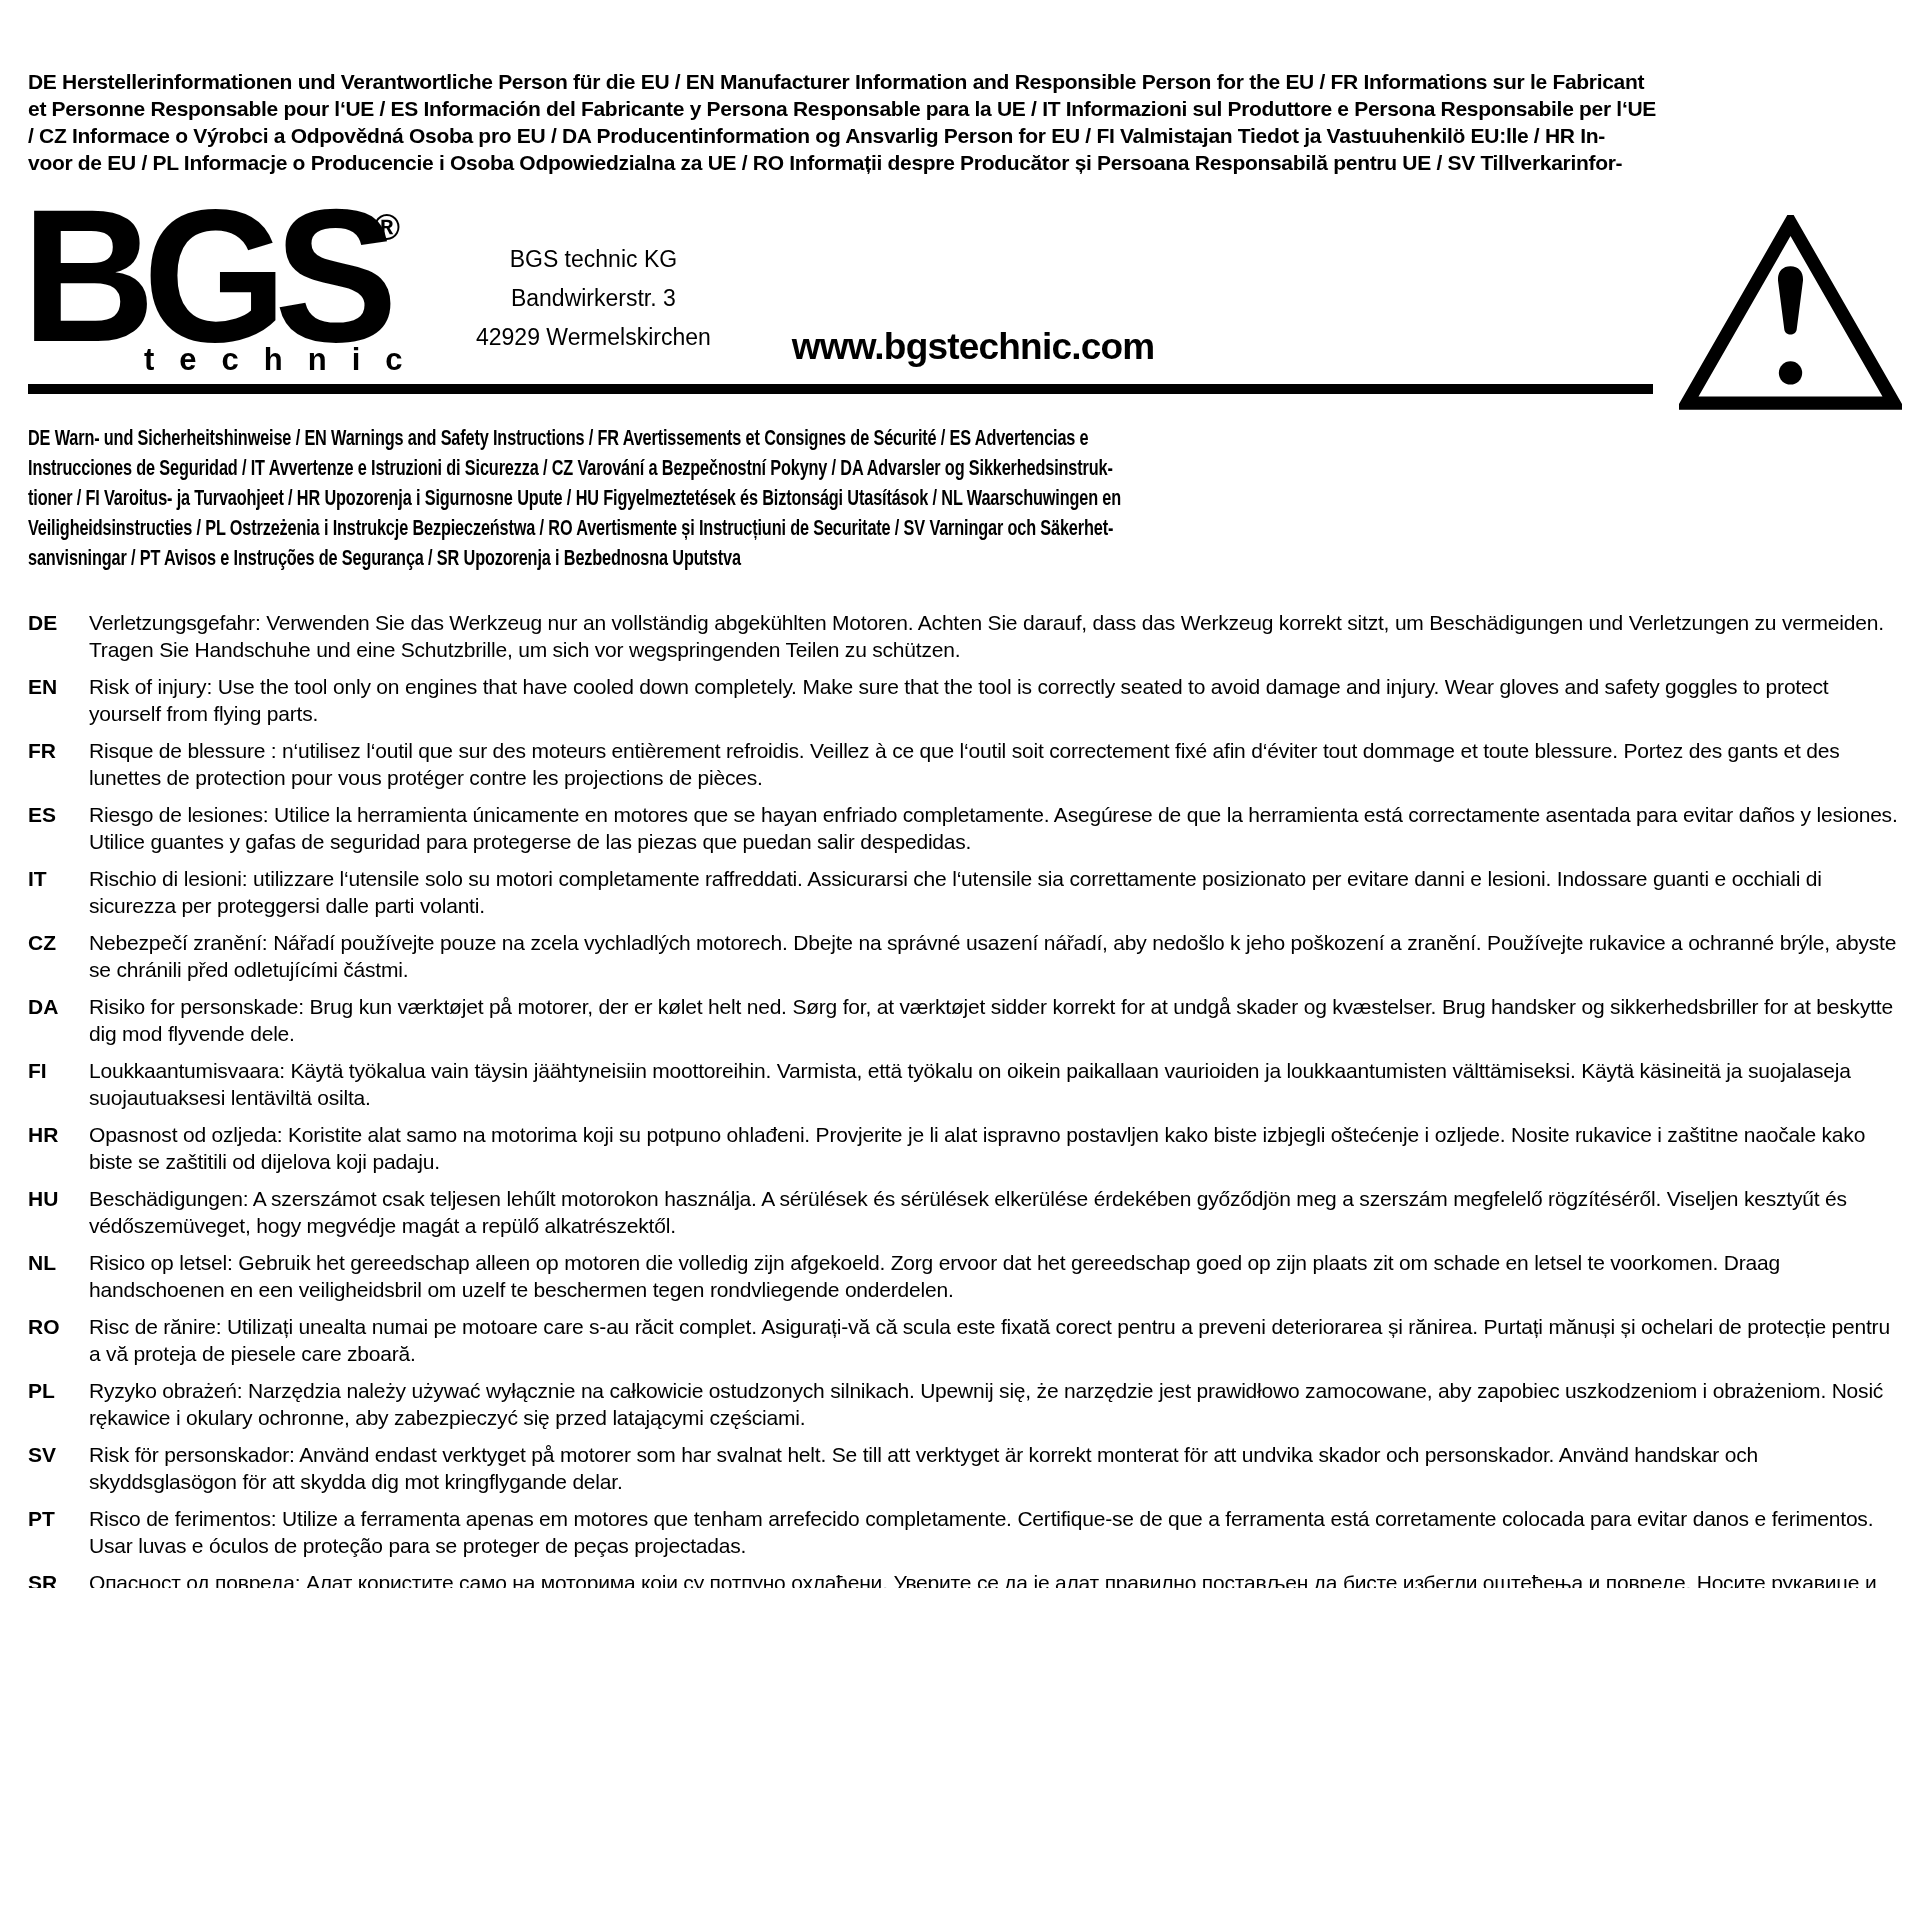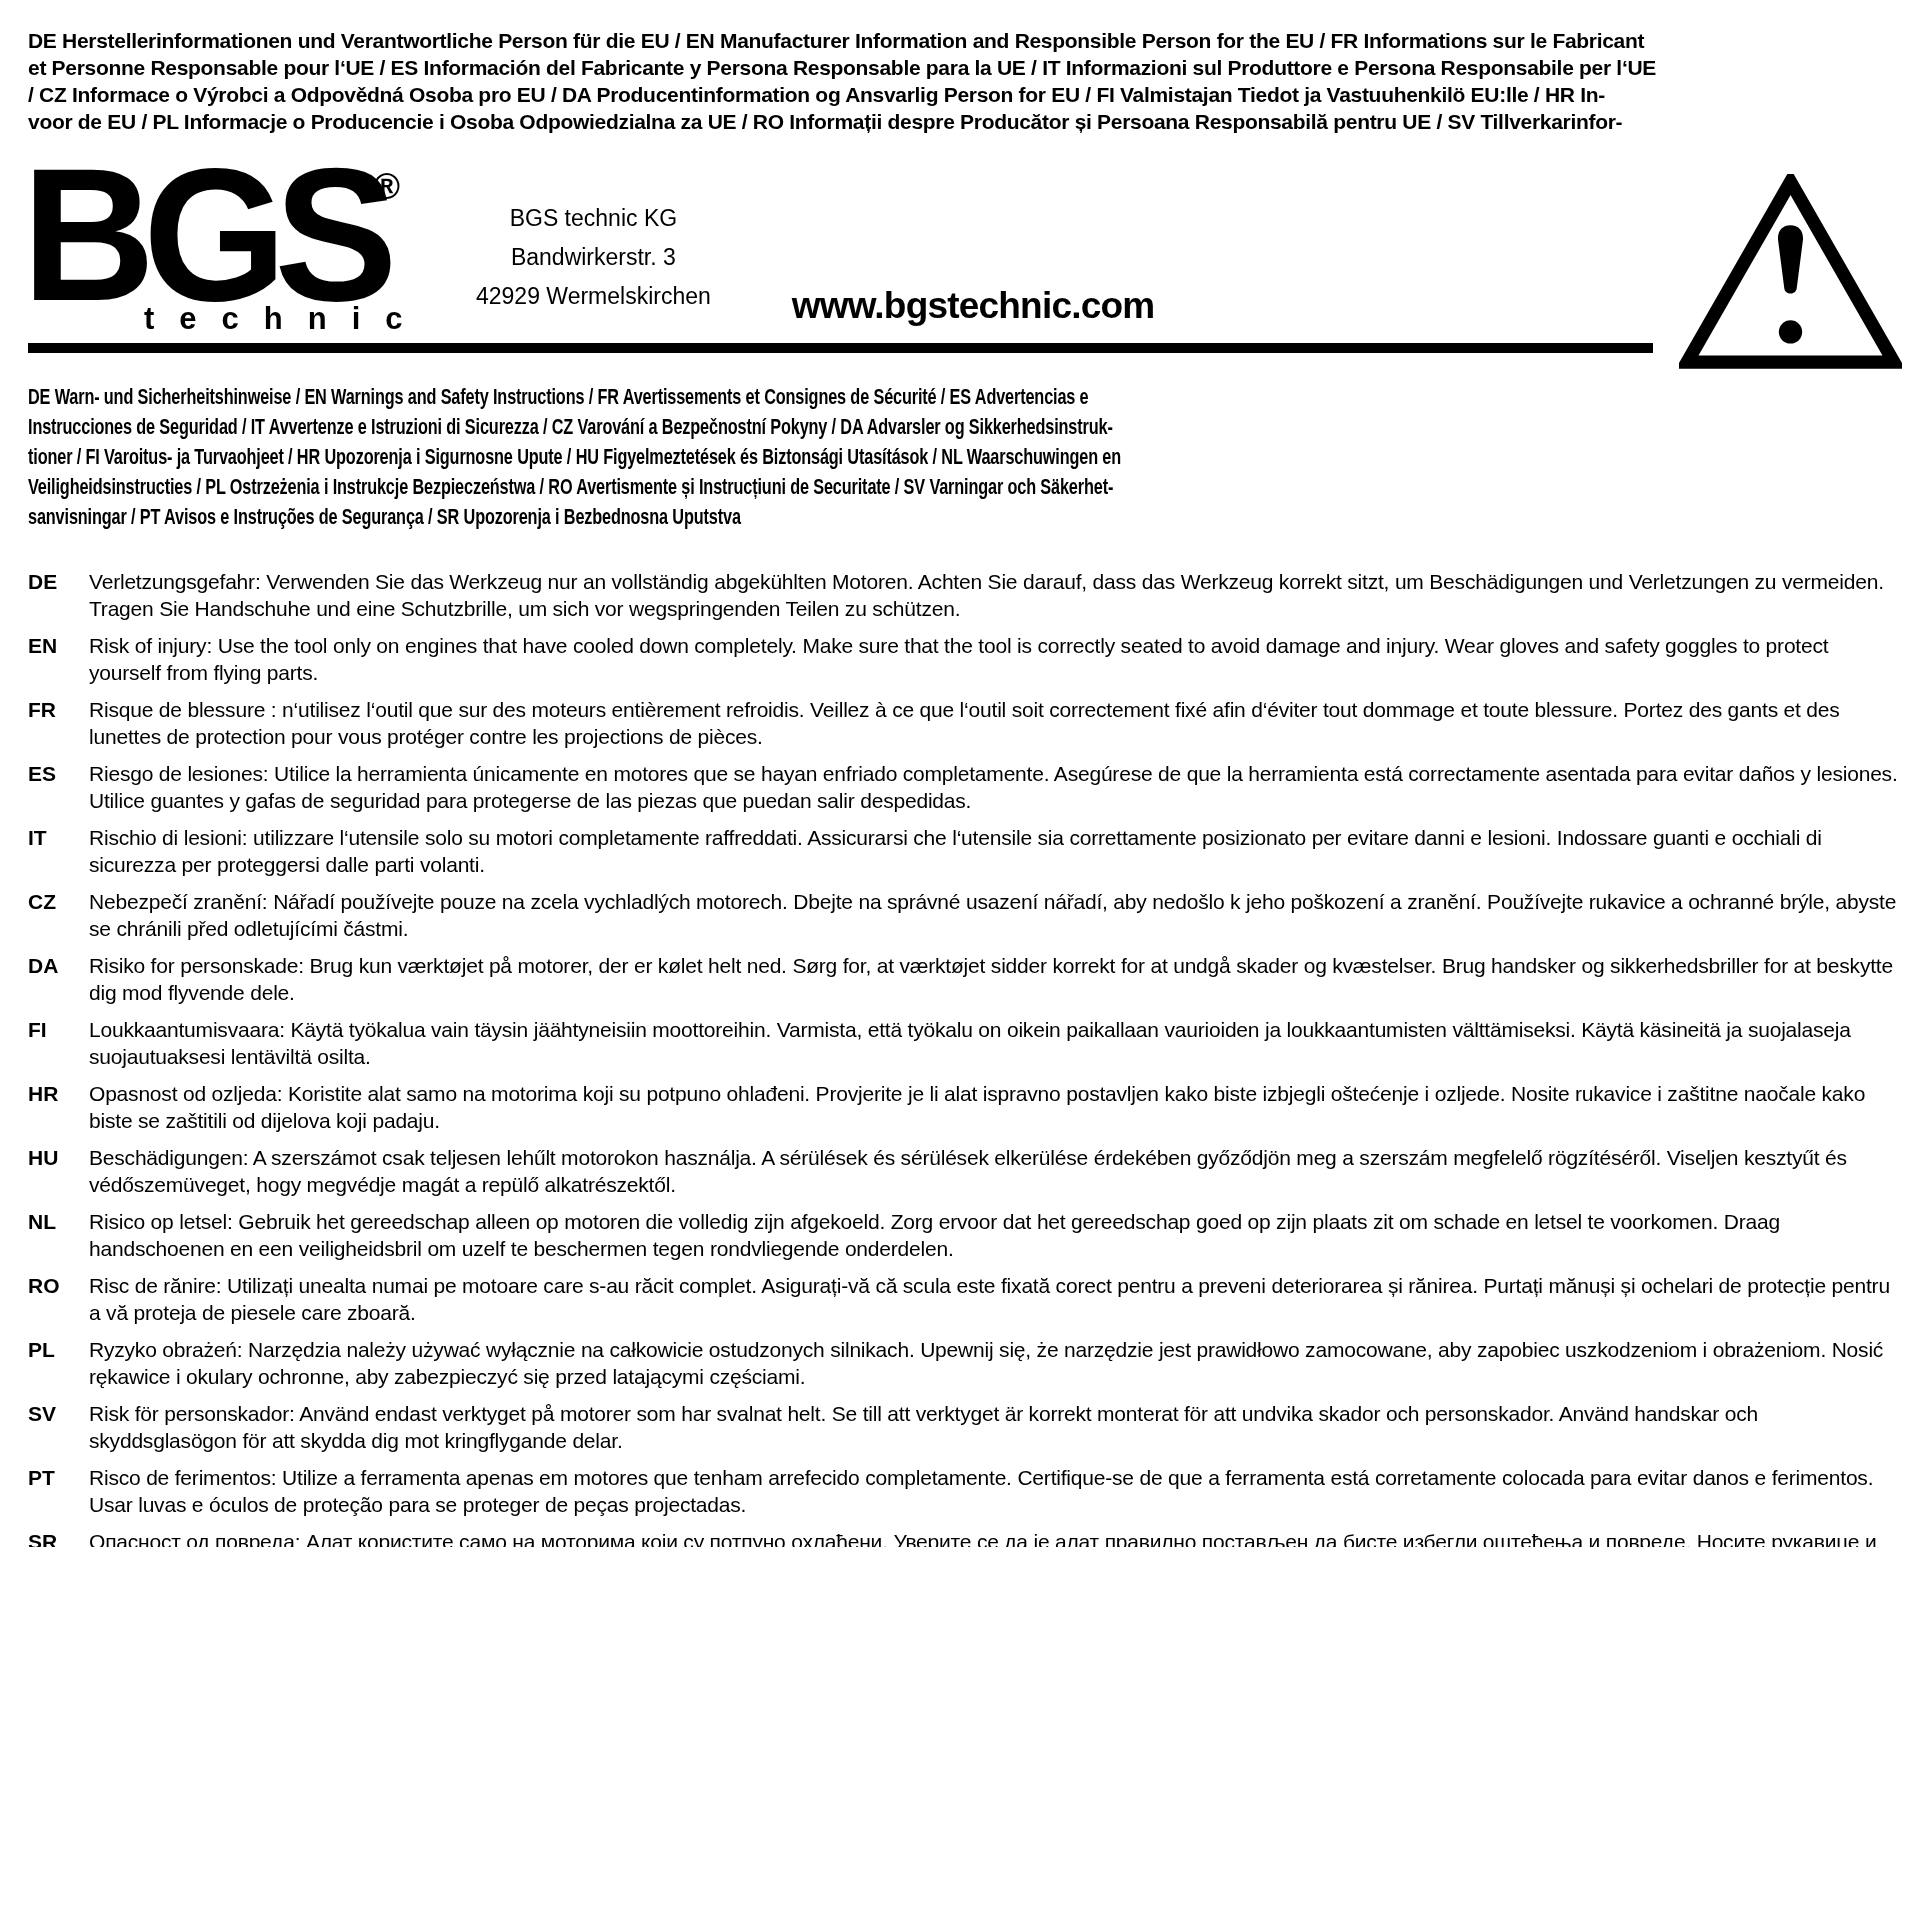--- a/index.html
+++ b/index.html
@@ -5,20 +5,21 @@
   html,body{margin:0;padding:0;background:#fff;}
   .page{
     position:relative;
     width:1930px;height:1547px;
     background:#ffffff;
     box-sizing:border-box;
     padding:26.5px 28px 0 28px;
     overflow:hidden;
     color:#000;
     font-family:"Liberation Sans","DejaVu Sans",sans-serif;
+    margin-top:41px;
   }
   
   .hdr-block{margin:0 0 0 0;}
   .hdr-line{
     font-weight:bold;
     font-size:21px;
     line-height:27px;
     letter-spacing:-0.3px;
     white-space:nowrap;
   }

